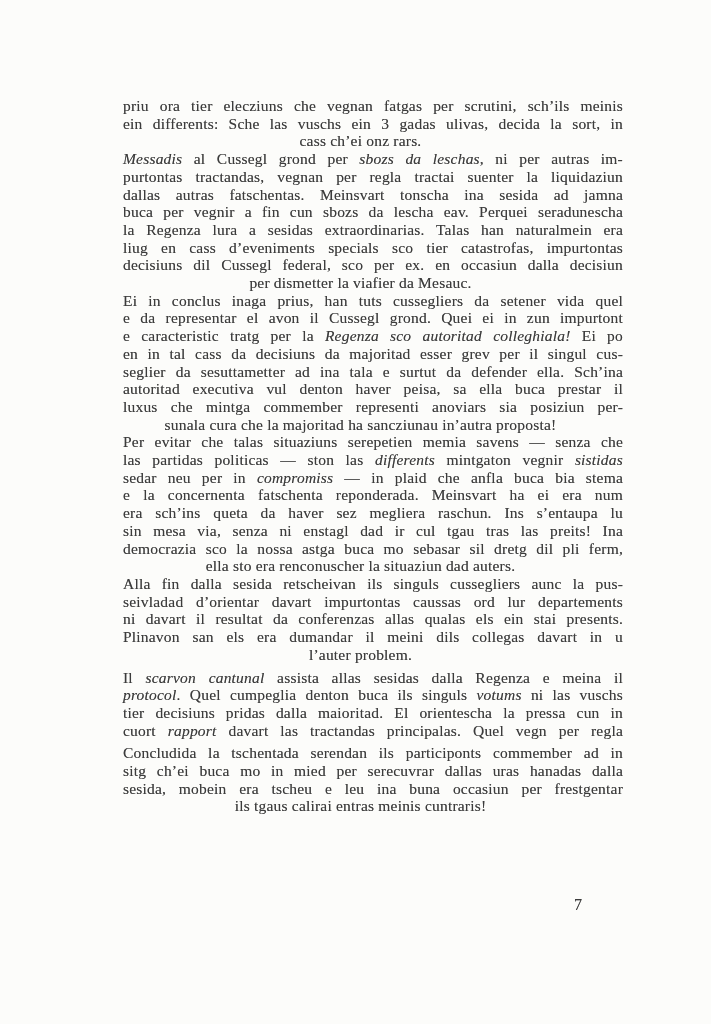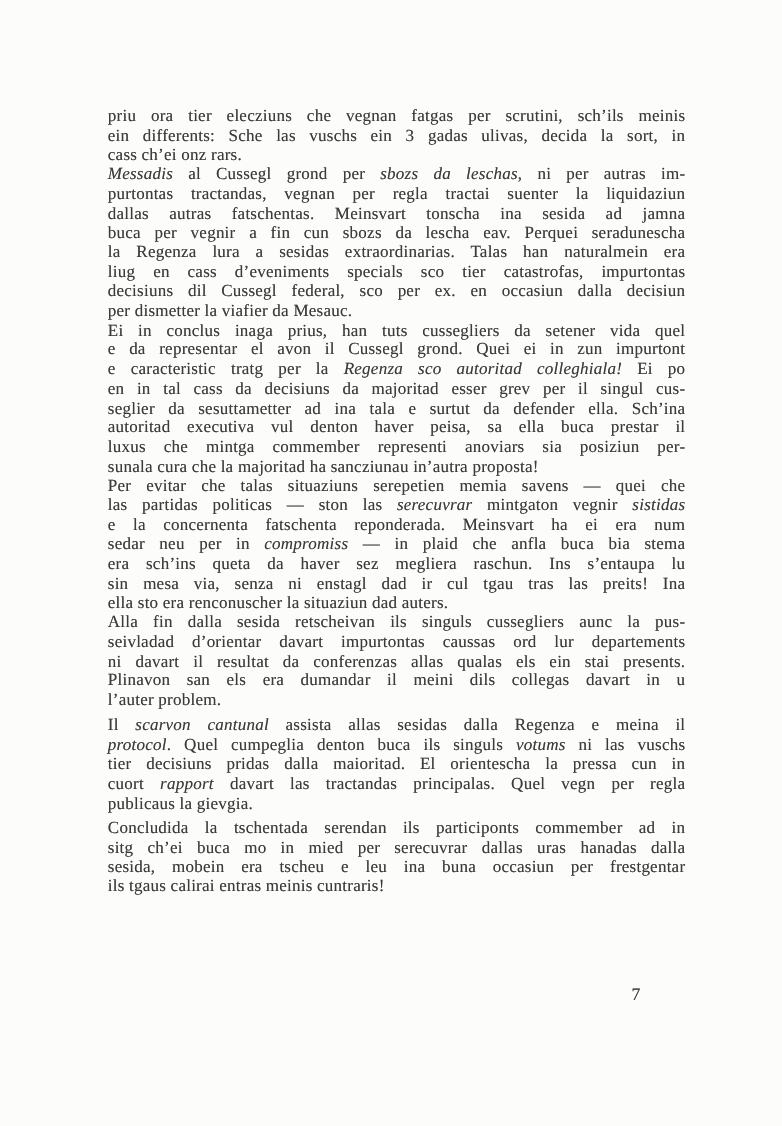--- a/index.html
+++ b/index.html
@@ -23,26 +23,27 @@
     left:98px;top:97px;
     width:525px;
   }
   .para{margin:0;padding:0}
   .para.gap{margin-top:5px}
   .line{
     font-size:15.5px;
     line-height:17.7px;
     letter-spacing:0.2px;
     color:var(--ink);
-    text-align:left;
+    text-align:center;
     text-shadow:0 0 0.4px rgba(60,60,60,0.55);
   }
   .line.just{
     text-align:justify;
     text-align-last:justify;
+    margin-left:25px;
   }
   .line em{font-style:italic}
   .page-number{
     position:absolute;
     left:560px;top:896px;
     width:36px;
     text-align:center;
     font-size:16px;
     color:var(--ink);
     text-shadow:0 0 0.4px rgba(60,60,60,0.55);
@@ -72,41 +73,41 @@
         <div class="line just"><span>Ei in conclus inaga prius, han tuts cussegliers da setener vida quel</span></div>
         <div class="line just"><span>e da representar el avon il Cussegl grond. Quei ei in zun impurtont</span></div>
         <div class="line just"><span>e caracteristic tratg per la </span><em>Regenza sco autoritad colleghiala!</em><span> Ei po</span></div>
         <div class="line just"><span>en in tal cass da decisiuns da majoritad esser grev per il singul cus-</span></div>
         <div class="line just"><span>seglier da sesuttametter ad ina tala e surtut da defender ella. Sch’ina</span></div>
         <div class="line just"><span>autoritad executiva vul denton haver peisa, sa ella buca prestar il</span></div>
         <div class="line just"><span>luxus che mintga commember representi anoviars sia posiziun per-</span></div>
         <div class="line"><span>sunala cura che la majoritad ha sancziunau in’autra proposta!</span></div>
       </div>
       <div class="para">
-        <div class="line just"><span>Per evitar che talas situaziuns serepetien memia savens — quei che</span></div>
-        <div class="line just"><span>las partidas politicas — ston las </span><em>serecuvrar</em><span> mintgaton vegnir </span><em>sistidas</em></div>
+        <div class="line just"><span>Per evitar che talas situaziuns serepetien memia savens — senza che</span></div>
+        <div class="line just"><span>las partidas politicas — ston las </span><em>differents</em><span> mintgaton vegnir </span><em>sistidas</em></div>
+        <div class="line just"><span>sedar neu per in </span><em>compromiss</em><span> — in plaid che anfla buca bia stema</span></div>
         <div class="line just"><span>e la concernenta fatschenta reponderada. Meinsvart ha ei era num</span></div>
-        <div class="line just"><span>sedar neu per in </span><em>compromiss</em><span> — in plaid che anfla buca bia stema</span></div>
         <div class="line just"><span>era sch’ins queta da haver sez megliera raschun. Ins s’entaupa lu</span></div>
         <div class="line just"><span>sin mesa via, senza ni enstagl dad ir cul tgau tras las preits! Ina</span></div>
+        <div class="line just"><span>democrazia sco la nossa astga buca mo sebasar sil dretg dil pli ferm,</span></div>
         <div class="line"><span>ella sto era renconuscher la situaziun dad auters.</span></div>
       </div>
       <div class="para">
         <div class="line just"><span>Alla fin dalla sesida retscheivan ils singuls cussegliers aunc la pus-</span></div>
         <div class="line just"><span>seivladad d’orientar davart impurtontas caussas ord lur departements</span></div>
         <div class="line just"><span>ni davart il resultat da conferenzas allas qualas els ein stai presents.</span></div>
         <div class="line just"><span>Plinavon san els era dumandar il meini dils collegas davart in u</span></div>
         <div class="line"><span>l’auter problem.</span></div>
       </div>
       <div class="para gap">
         <div class="line just"><span>Il </span><em>scarvon cantunal</em><span> assista allas sesidas dalla Regenza e meina il</span></div>
         <div class="line just"><em>protocol</em><span>. Quel cumpeglia denton buca ils singuls </span><em>votums</em><span> ni las vuschs</span></div>
         <div class="line just"><span>tier decisiuns pridas dalla maioritad. El orientescha la pressa cun in</span></div>
         <div class="line just"><span>cuort </span><em>rapport</em><span> davart las tractandas principalas. Quel vegn per regla</span></div>
-        <div class="line"><span>publicaus la gievgia.</span></div>
       </div>
       <div class="para gap">
         <div class="line just"><span>Concludida la tschentada serendan ils participonts commember ad in</span></div>
         <div class="line just"><span>sitg ch’ei buca mo in mied per serecuvrar dallas uras hanadas dalla</span></div>
         <div class="line just"><span>sesida, mobein era tscheu e leu ina buna occasiun per frestgentar</span></div>
         <div class="line"><span>ils tgaus calirai entras meinis cuntraris!</span></div>
       </div>
     </div>
   <div class="page-number">7</div>
 </div>

